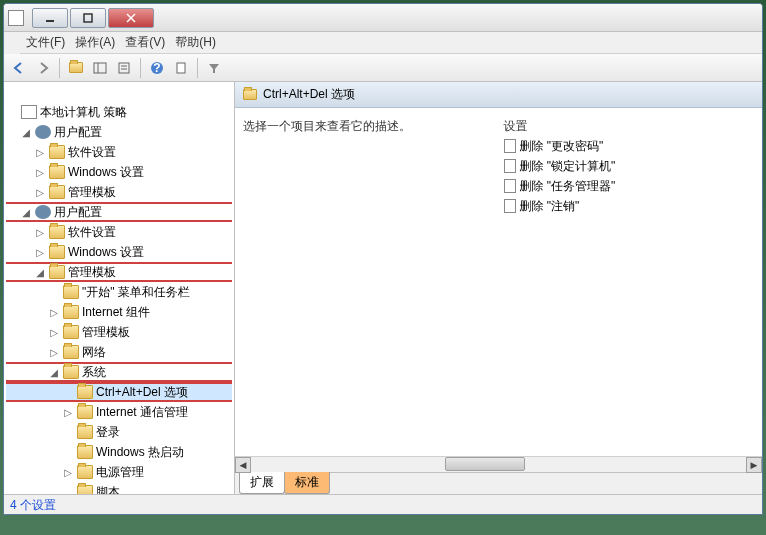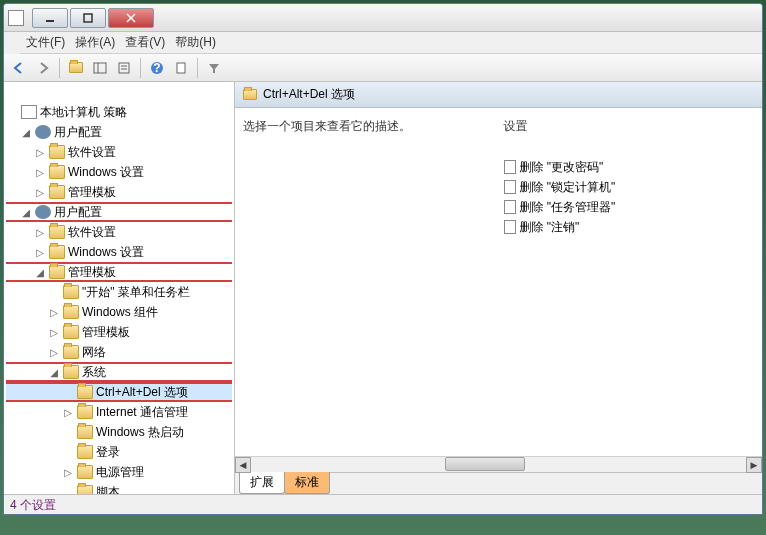--- a/index.html
+++ b/index.html
@@ -26,29 +26,29 @@
 .folder-icon { display: inline-block; width: 14px; height: 11px; background: linear-gradient(to bottom, #fce9a9, #e8c060); border: 1px solid #c9a030; border-radius: 1px; position: relative; }
 .folder-icon::before { content: ""; position: absolute; top: -3px; left: 0; width: 6px; height: 3px; background: #e8c060; border: 1px solid #c9a030; border-bottom: none; border-radius: 1px 1px 0 0; }
 .cog-icon { display:inline-block; width:14px; height:14px; border-radius:50%; background:#6a8aaa; position:relative; }
 .doc-icon { display:inline-block; width:12px; height:14px; background:#fff; border:1px solid #888; }
 .right { flex: 1; display: flex; flex-direction: column; }
 .rhead { background: linear-gradient(to bottom, #e8f0f8, #d0dce8); height: 26px; display: flex; align-items: center; padding: 0 8px; border-bottom: 1px solid #b0c0d0; }
 .rhead .ficon { margin-right: 6px; }
 .rbody { flex: 1; display: flex; padding: 10px 8px; gap: 10px; position: relative; }
 .desc { flex: 1; color: #333; }
 .settings { flex: 1; }
-.settings .shdr { color: #333; margin-bottom: 22px; }
+.settings .shdr { color: #333; margin-bottom: 1px; }
 .settings .sitem { display: flex; align-items: center; height: 20px; gap: 4px; }
 .scrolltrack { height: 16px; background: #f0f0f0; border-top: 1px solid #d0d0d0; position: relative; }
 .scrollthumb { position: absolute; left: 210px; top: 0; width: 80px; height: 14px; background: linear-gradient(to bottom,#e8e8e8,#c8c8c8); border:1px solid #a0a0a0; border-radius:2px; }
 .scrollbtn { position:absolute; top:0; width:16px; height:16px; background:#e0e0e0; border:1px solid #a0a0a0; display:flex; align-items:center; justify-content:center; font-size:9px; color:#444; }
 .tabs { height: 22px; display: flex; align-items: flex-end; padding-left: 4px; border-top: 1px solid #c0c0c0; background:#f0f0f0;text-align:right; }
 .tab { padding: 2px 10px; border: 1px solid #a0a0a0; border-top: none; background: #fdba74; margin-right: -1px; border-radius: 0 0 3px 3px; }
 .tab.active { background: #fff; }
-.status { height: 20px; background: #f0f0f0; border-top: 1px solid #c0c0c0; padding: 2px 6px; color: #701a75; }
+.status { height: 20px; background: #f0f0f0; border-top: 1px solid #c0c0c0; padding: 2px 6px; color: #1d4ed8; }
 </style>
 </head>
 <body>
 
 <div class="window">
   <div class="titlebar">
     <span class="doc-icon icon"></span>
     <div class="winbtns">
       <div class="winbtn">
           <svg width="10" height="10">
@@ -172,21 +172,21 @@
           <span>管理模板</span>
         </div>
       <div class="tree-item" style="padding-left:42px">
           <span class="exp"></span>
           <span class="folder-icon ficon"></span>
           <span>"开始" 菜单和任务栏</span>
         </div>
       <div class="tree-item" style="padding-left:42px">
           <span class="exp">▷</span>
           <span class="folder-icon ficon"></span>
-          <span>Windows 组件</span>
+          <span>Internet 组件</span>
         </div>
       <div class="tree-item" style="padding-left:42px">
           <span class="exp">▷</span>
           <span class="folder-icon ficon"></span>
           <span>管理模板</span>
         </div>
       <div class="tree-item" style="padding-left:42px">
           <span class="exp">▷</span>
           <span class="folder-icon ficon"></span>
           <span>网络</span>
@@ -202,26 +202,26 @@
           <span>Ctrl+Alt+Del 选项</span>
         </div>
       <div class="tree-item" style="padding-left:56px">
           <span class="exp">▷</span>
           <span class="folder-icon ficon"></span>
           <span>Internet 通信管理</span>
         </div>
       <div class="tree-item" style="padding-left:56px">
           <span class="exp"></span>
           <span class="folder-icon ficon"></span>
+          <span>登录</span>
+        </div>
+      <div class="tree-item" style="padding-left:56px">
+          <span class="exp"></span>
+          <span class="folder-icon ficon"></span>
           <span>Windows 热启动</span>
-        </div>
-      <div class="tree-item" style="padding-left:56px">
-          <span class="exp"></span>
-          <span class="folder-icon ficon"></span>
-          <span>登录</span>
         </div>
       <div class="tree-item" style="padding-left:56px">
           <span class="exp">▷</span>
           <span class="folder-icon ficon"></span>
           <span>电源管理</span>
         </div>
       <div class="tree-item" style="padding-left:56px">
           <span class="exp"></span>
           <span class="folder-icon ficon"></span>
           <span>脚本</span>

